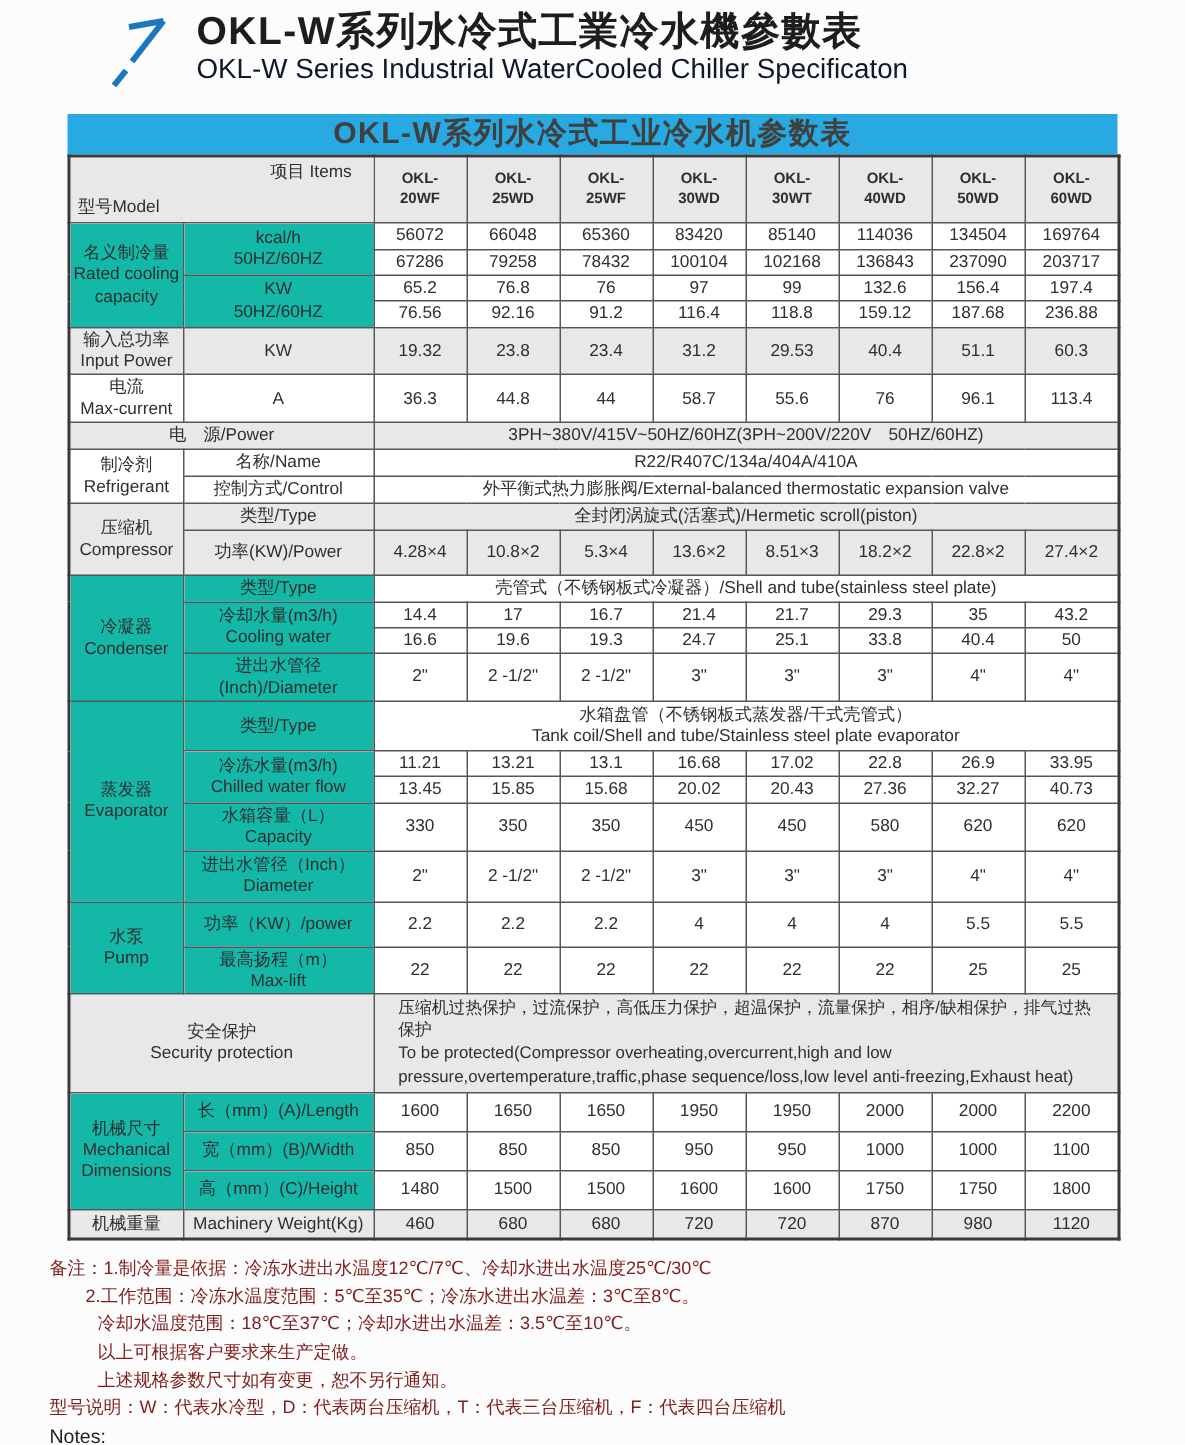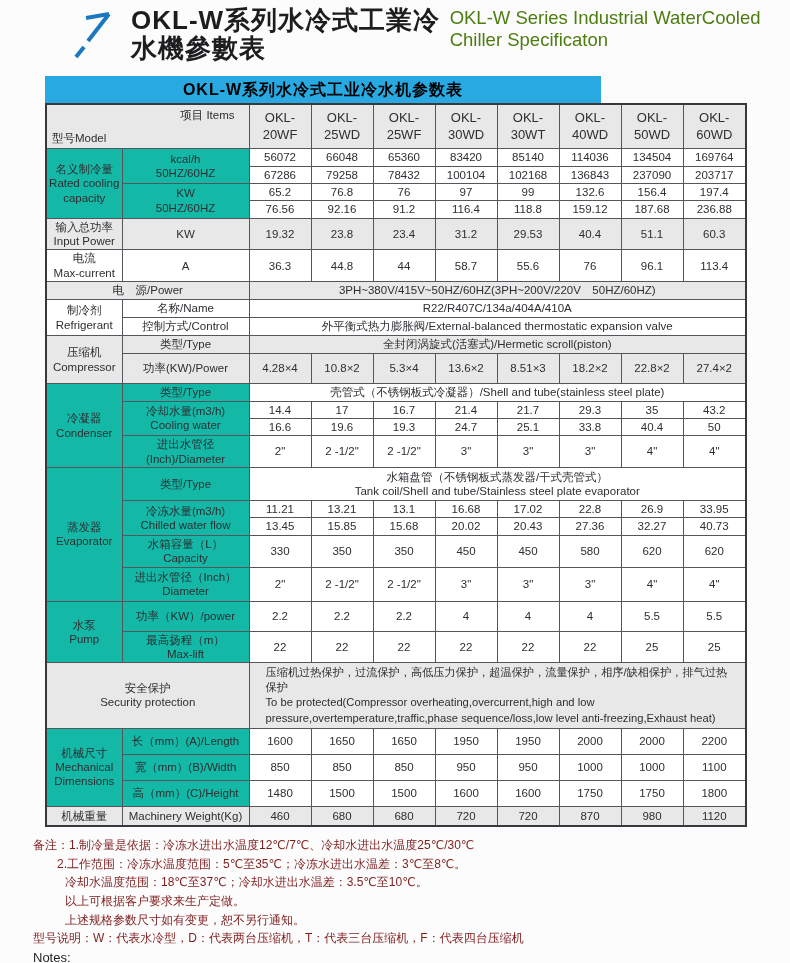--- a/index.html
+++ b/index.html
@@ -5,44 +5,44 @@
   html,body{margin:0;padding:0;}
   body{
     width:790px;height:963px;background:#fcfcfc;
     font-family:"Liberation Sans","DejaVu Sans",sans-serif;
     color:#2e2e33;overflow:hidden;
   }
   .page{padding:4px 0 0 45px;}
   
   .doc-header{display:flex;align-items:flex-start;gap:12px;margin:2px 0 8px 28px;height:62px;}
   .arrow-box{width:46px;height:52px;flex:0 0 auto;margin-top:2px;}
-  .titles{display:flex;flex-direction:row;}
+  .titles{display:flex;flex-direction:column;}
   .title-zh{font-size:26px;font-weight:700;color:#1d1d20;letter-spacing:1px;line-height:1.08;}
-  .title-en{font-size:18.5px;font-weight:400;color:#4d7c0f;margin-top:1px;}
+  .title-en{font-size:18.5px;font-weight:400;color:#0f172a;margin-top:1px;}
   
   .tablewrap{width:700px;}
   .banner{
-    box-sizing:border-box;width:556px;height:27px;line-height:27px;
-    background:#29A9E1;color:#000000;font-size:16px;font-weight:700;
+    box-sizing:border-box;width:700px;height:27px;line-height:27px;
+    background:#29A9E1;color:#404040;font-size:20px;font-weight:700;
     text-align:center;letter-spacing:1px;
   }
   
   table.spec{border-collapse:collapse;table-layout:fixed;width:700px;border:2px solid #38383f;}
   td{
     border:1px solid #55555e;background:#ffffff;
     text-align:center;vertical-align:middle;
     font-size:11.5px;line-height:1.25;color:#2e2e33;
     padding:1px 2px;white-space:pre-line;overflow:hidden;
   }
   td.lab{background:#14b8a6;}
   tr.gray td{background:#e8e8e8;}
   tr.rh-hd{height:33px;} tr.rh-sub{height:16px;} tr.rh-30{height:30px;}
   tr.rh-18{height:18px;padding-left:45px;} tr.rh-17{height:17px;} tr.rh-33{height:33px;}
   tr.rh-34{height:34px;} tr.rh-sec{height:51px;} tr.rh-26{height:26px;} tr.rh-20{height:20px;}
-  td.model{font-size:13px;}
+  td.model{font-size:10px;font-weight:bold;}
   td.diag{
     position:relative;padding:0;background:#e8e8e8;
     background-image:linear-gradient(to bottom right,transparent 49.5%,#8a8fc0 49.5%,#8a8fc0 50.6%,transparent 50.6%);
   }
   .diag-model{position:absolute;left:5px;bottom:3px;font-size:11.5px;}
   .diag-items{position:absolute;right:14px;top:3px;font-size:11.5px;}
   td.security-val{text-align:left;font-size:11.2px;line-height:1.35;padding:2px 16px;}
   
   .notes{width:738px;margin-top:9px;}
   .nz{font-size:12px;color:#7f1d1d;line-height:1.55;white-space:pre-line;margin-left:-12px;}

